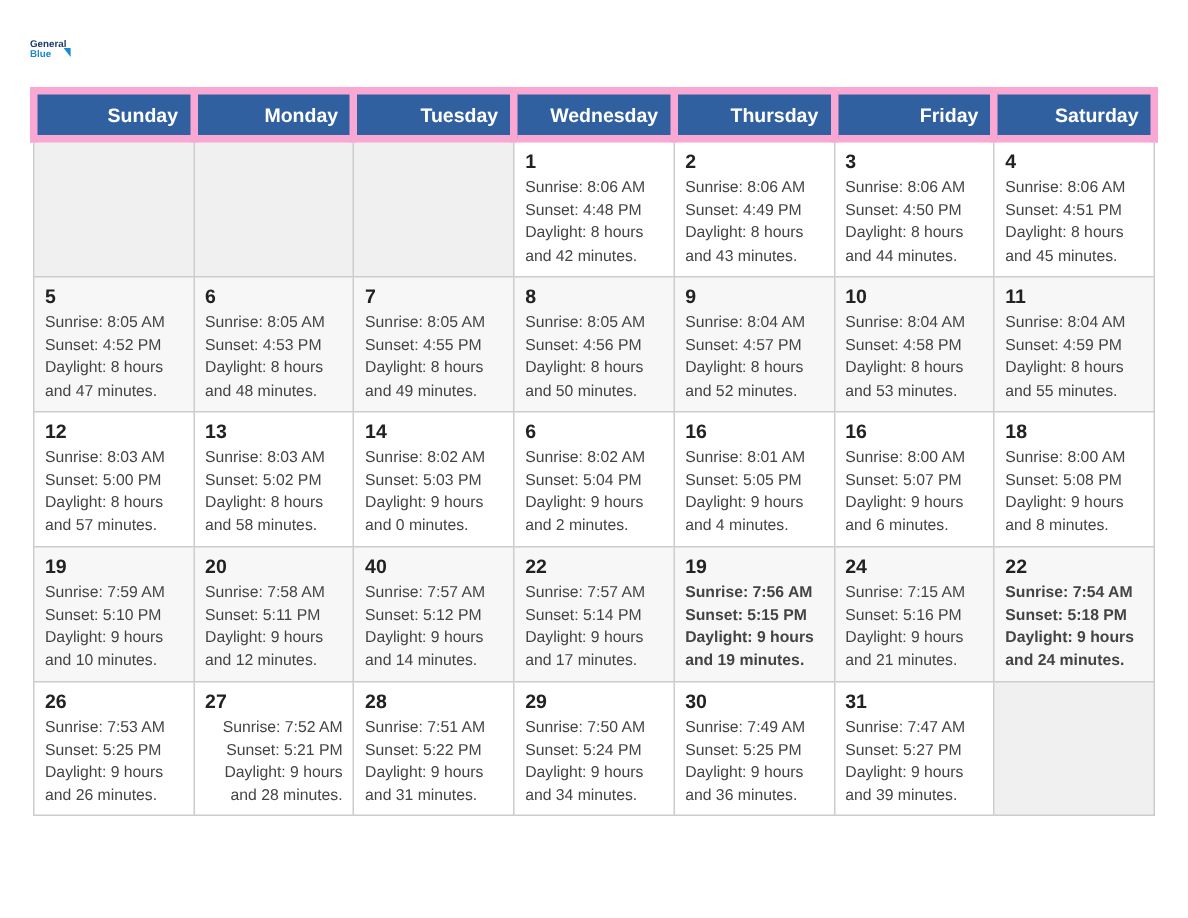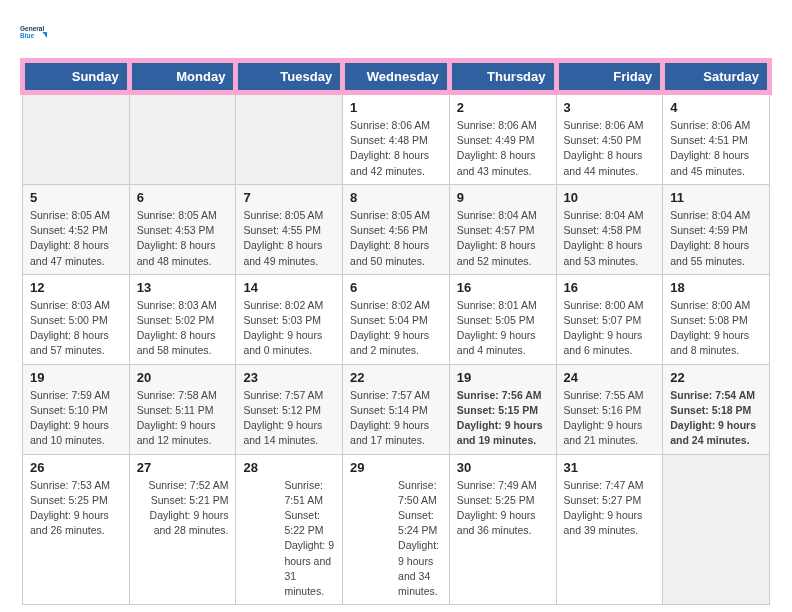--- a/index.html
+++ b/index.html
@@ -239,40 +239,40 @@
 Sunset: 5:10 PM
 Daylight: 9 hours and 10 minutes.</div>
           </td>
           <td>
             <div class="day-num">20</div>
             <div class="day-info" style="white-space: pre-line;">Sunrise: 7:58 AM
 Sunset: 5:11 PM
 Daylight: 9 hours and 12 minutes.</div>
           </td>
           <td>
-            <div class="day-num">23</div>
+            <div class="day-num">40</div>
             <div class="day-info" style="white-space: pre-line;">Sunrise: 7:57 AM
 Sunset: 5:12 PM
 Daylight: 9 hours and 14 minutes.</div>
           </td>
           <td>
             <div class="day-num">22</div>
             <div class="day-info" style="white-space: pre-line;">Sunrise: 7:57 AM
 Sunset: 5:14 PM
 Daylight: 9 hours and 17 minutes.</div>
           </td>
           <td>
             <div class="day-num">19</div>
             <div class="day-info" style="white-space: pre-line; font-weight: bold;">Sunrise: 7:56 AM
 Sunset: 5:15 PM
 Daylight: 9 hours and 19 minutes.</div>
           </td>
           <td>
             <div class="day-num">24</div>
-            <div class="day-info" style="white-space: pre-line;">Sunrise: 7:55 AM
+            <div class="day-info" style="white-space: pre-line;">Sunrise: 7:15 AM
 Sunset: 5:16 PM
 Daylight: 9 hours and 21 minutes.</div>
           </td>
           <td>
             <div class="day-num">22</div>
             <div class="day-info" style="white-space: pre-line; font-weight: bold;">Sunrise: 7:54 AM
 Sunset: 5:18 PM
 Daylight: 9 hours and 24 minutes.</div>
           </td>
         </tr>
@@ -284,27 +284,27 @@
 Daylight: 9 hours and 26 minutes.</div>
           </td>
           <td>
             <div class="day-num">27</div>
             <div class="day-info" style="white-space: pre-line; text-align: right;">Sunrise: 7:52 AM
 Sunset: 5:21 PM
 Daylight: 9 hours and 28 minutes.</div>
           </td>
           <td>
             <div class="day-num">28</div>
-            <div class="day-info" style="white-space: pre-line; margin-left: 41px;">Sunrise: 7:51 AM
+            <div class="day-info" style="white-space: pre-line;">Sunrise: 7:51 AM
 Sunset: 5:22 PM
 Daylight: 9 hours and 31 minutes.</div>
           </td>
           <td>
             <div class="day-num">29</div>
-            <div class="day-info" style="white-space: pre-line; margin-left: 48px;">Sunrise: 7:50 AM
+            <div class="day-info" style="white-space: pre-line;">Sunrise: 7:50 AM
 Sunset: 5:24 PM
 Daylight: 9 hours and 34 minutes.</div>
           </td>
           <td>
             <div class="day-num">30</div>
             <div class="day-info" style="white-space: pre-line;">Sunrise: 7:49 AM
 Sunset: 5:25 PM
 Daylight: 9 hours and 36 minutes.</div>
           </td>
           <td>

